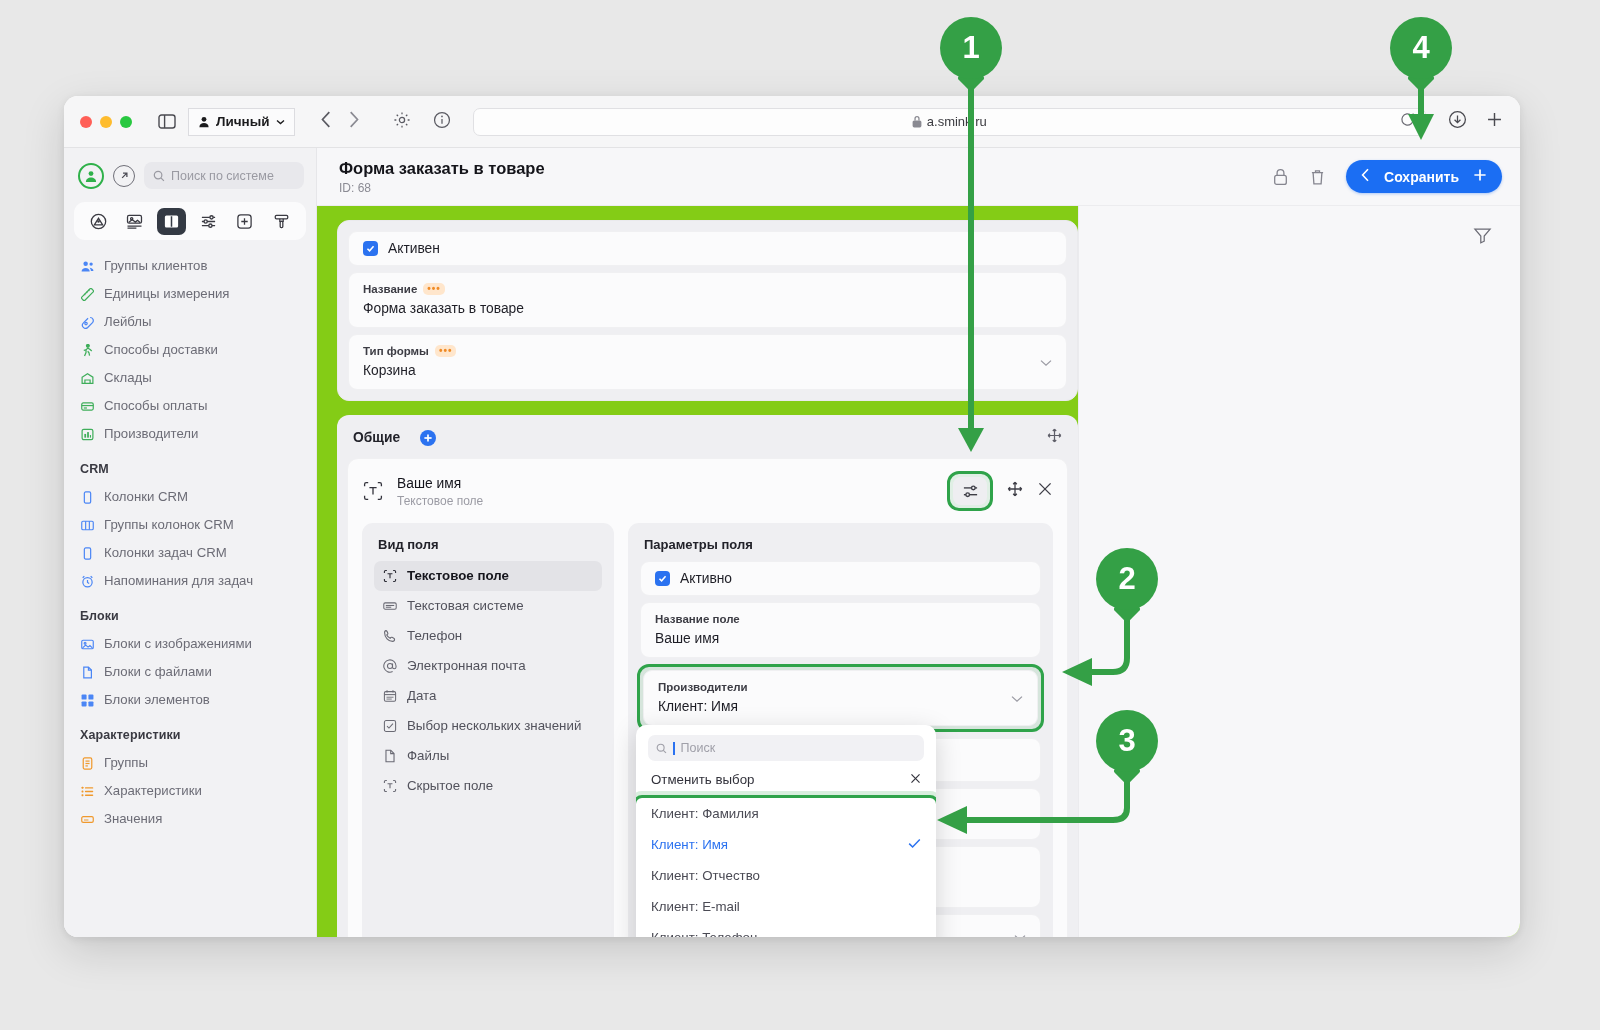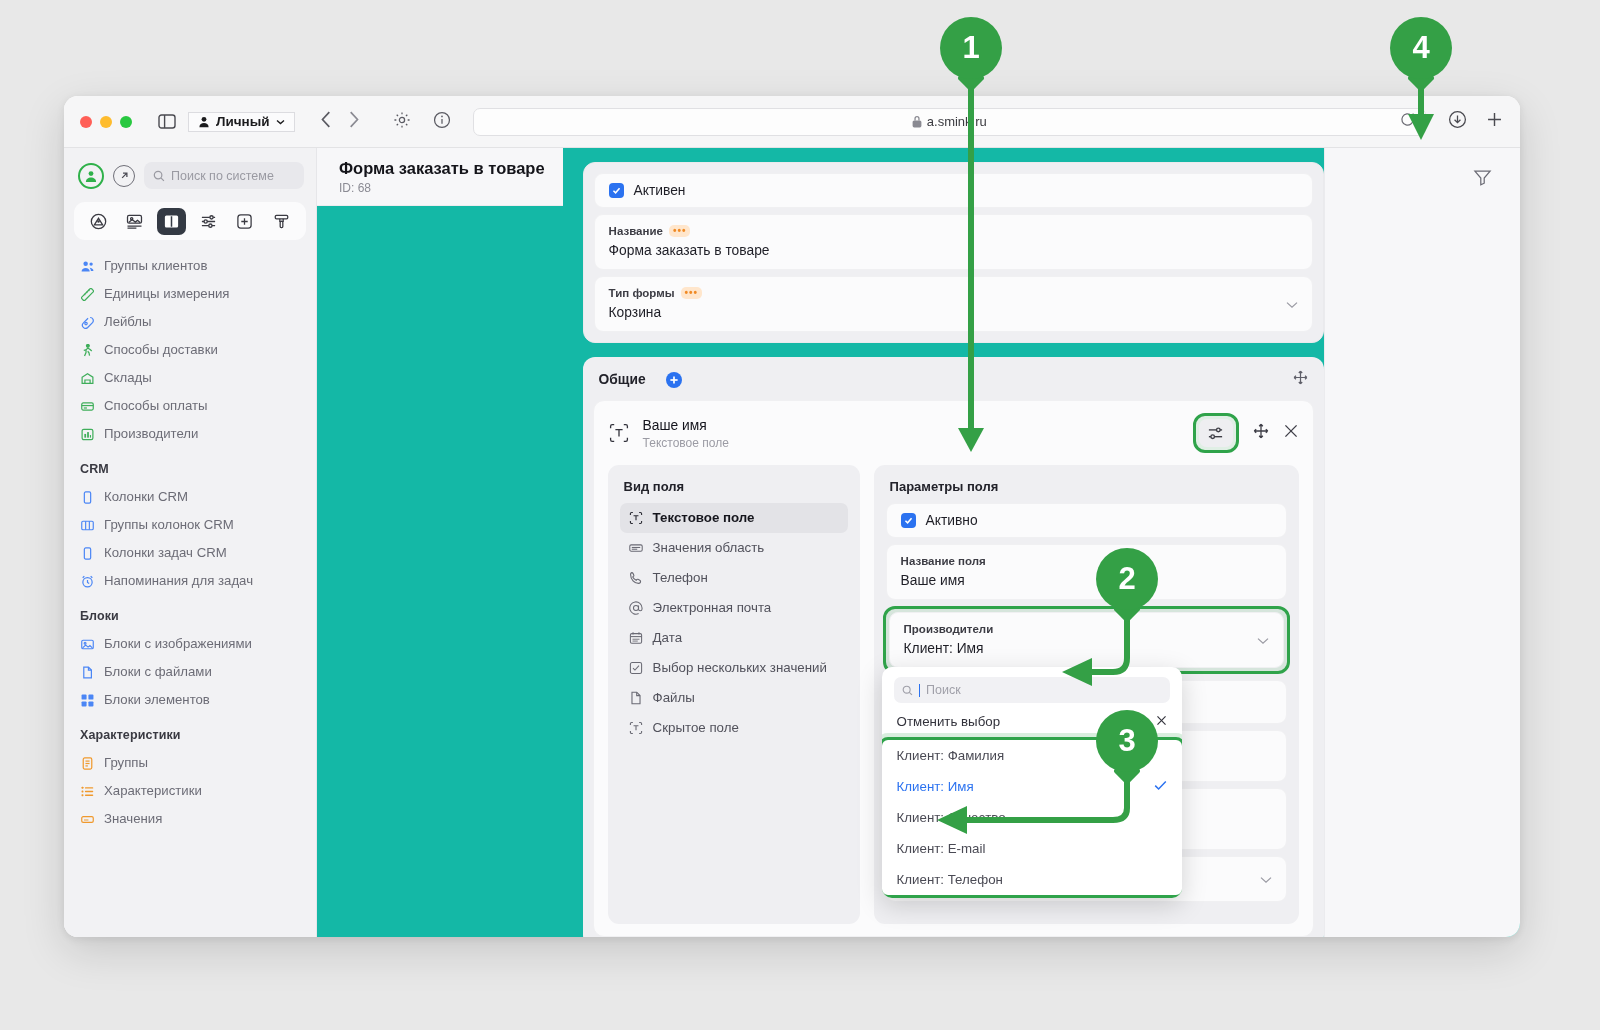--- a/index.html
+++ b/index.html
@@ -30,21 +30,21 @@
   .dot.r { background: #ff5f57; }
   .dot.y { background: #febc2e; }
   .dot.g { background: #28c840; }
 
   .tb-icon { color: #4a4a50; display: flex; align-items: center; justify-content: center; }
   .sidebar-toggle { margin-left: 14px; }
 
   .profile-chip {
     display: flex; align-items: center; gap: 6px;
     border: 1px solid #dcdce0; border-radius: 0;
-    background: #fbfbfc; height: 20px; padding: 0 9px;
+    background: #fbfbfc; height: 28px; padding: 0 9px;
     font-size: 13.5px; font-weight: 700; color: #1c1c1e;
   }
   .nav-arrows { display: flex; gap: 18px; margin-left: 14px; color: #8b8b93; }
   .nav-arrows .on { color: #5b5b63; }
 
   .tb-right-icons { display: flex; gap: 22px; margin-left: 22px; color: #5b5b63; }
 
   .urlbar {
     flex: 1; height: 28px; margin: 0 10px;
     background: #fdfdfd; border: 1px solid #e0e0e3; border-radius: 7px;
@@ -105,21 +105,21 @@
     font-size: 13.2px; color: #6c6c76; line-height: 18px;
   }
   .sb-item .ic { width: 15px; height: 15px; flex: 0 0 15px; display: flex; align-items: center; justify-content: center; }
   .sb-item.active {
     background: #3a414c; color: #ffffff; font-weight: 600;
     display: inline-flex; padding: 6px 12px 6px 10px;
   }
   .sb-item.active .ic { color: #ffffff; }
 
   
-  .main { flex: 1; display: flex; min-width: 0; background: #14b8a6; }
+  .main { flex: 1; display: flex; flex-direction: column; min-width: 0; background: #84cc16; }
   .main-head {
     height: 58px; display: flex; align-items: center;
     padding: 0 18px 0 22px; border-bottom: 1px solid #ececef;
     background: #f7f7f9;
   }
   .mh-left { flex: 1; min-width: 0; }
   .mh-title { font-size: 16.5px; font-weight: 700; color: #14141a; line-height: 19px; }
   .mh-sub { font-size: 12px; color: #8b8b94; margin-top: 3px; }
   .mh-right { display: flex; align-items: center; gap: 20px; }
   .mh-ic { color: #85858f; display: flex; }
@@ -599,20 +599,47 @@
 
         </div>
       </div>
 
       <div class="main">
 
         <div class="main-head">
           <div class="mh-left">
             <div class="mh-title">Форма заказать в товаре</div>
             <div class="mh-sub">ID: 68</div>
+          </div>
+          <div class="mh-right">
+            <span class="mh-ic">
+              <svg width="17" height="18" viewBox="0 0 16 18" fill="none" stroke="currentColor" stroke-width="1.3">
+                <rect x="2.2" y="7.4" width="11.6" height="9" rx="2"></rect>
+                  <path d="M4.6 7.4V5a3.4 3.4 0 0 1 6.8 0v2.4"></path>
+              </svg>
+            </span>
+            <span class="mh-ic">
+              <svg width="17" height="18" viewBox="0 0 16 18" fill="none" stroke="currentColor" stroke-width="1.3">
+                <path d="M2.4 4.6h11.2M6 4.6V2.8h4v1.8M3.6 4.6l.8 11.2h7.2l.8-11.2"></path>
+              </svg>
+            </span>
+            <div class="save-btn">
+              <span>
+                <svg width="9" height="14" viewBox="0 0 9 14" fill="none" stroke="currentColor" stroke-width="1.6">
+                    <path d="M7 1.2 1.6 7 7 12.8"></path>
+                  </svg>
+              </span>
+              <span>Сохранить</span>
+              <span>
+                <svg width="14" height="14" viewBox="0 0 14 14" fill="none" stroke="currentColor" stroke-width="1.7">
+                    <line x1="7" y1="1.4" x2="7" y2="12.6"></line>
+                    <line x1="1.4" y1="7" x2="12.6" y2="7"></line>
+                  </svg>
+              </span>
+            </div>
           </div>
         </div>
 
         <div class="content-row">
 
           <div class="editor-col">
 
             <div class="card">
               <div class="field">
                 <div class="checkrow">
@@ -715,21 +742,21 @@
                     </div>
 
                     <div class="type-item">
                       <span class="ic">
                         <svg width="14" height="14" viewBox="0 0 16 16" fill="none" stroke="currentColor" stroke-width="1.2">
                             <rect x="0.9" y="4.4" width="14.2" height="7.2" rx="1.6"></rect>
                             <line x1="3.2" y1="7.4" x2="12.8" y2="7.4"></line>
                             <line x1="3.2" y1="9.4" x2="9.4" y2="9.4"></line>
                           </svg>
                       </span>
-                      <span>Значения область</span>
+                      <span>Текстовая системе</span>
                     </div>
 
                     <div class="type-item">
                       <span class="ic">
                         <svg width="14" height="14" viewBox="0 0 16 16" fill="none" stroke="currentColor" stroke-width="1.3">
                             <path d="M3 1.8c1 0 1.4.3 1.8 1.3l.7 1.7c.2.6.1 1-.4 1.4l-.8.6c.9 1.8 2.1 3 3.9 3.9l.6-.8c.4-.5.8-.6 1.4-.4l1.7.7c1 .4 1.3.8 1.3 1.8 0 1.3-1 2.2-2.3 2.2C6.3 14.2 1.8 9.7 1.8 4.1 1.8 2.8 2.7 1.8 3 1.8z"></path>
                           </svg>
                       </span>
                       <span>Телефон</span>
                     </div>
@@ -797,21 +824,21 @@
                         <span class="cbox">
                           <svg width="9" height="9" viewBox="0 0 10 10" fill="none" stroke="#fff" stroke-width="1.7">
                               <path d="M1.6 5.2 4 7.6 8.4 2.6"></path>
                             </svg>
                         </span>
                         <span class="lbl">Активно</span>
                       </div>
                     </div>
 
                     <div class="field">
-                      <div class="field-label">Название поля</div>
+                      <div class="field-label">Название поле</div>
                       <div class="field-value">Ваше имя</div>
                     </div>
 
                     <div style="margin:0 -3px;">
                       <div class="hl-ring">
                         <div class="field" style="margin-bottom:0;">
                           <div class="field-label">Производители</div>
                           <div class="field-value">Клиент: Имя</div>
                           <span class="chev">
                             <svg width="12" height="8" viewBox="0 0 12 8" fill="none" stroke="currentColor" stroke-width="1.25">

